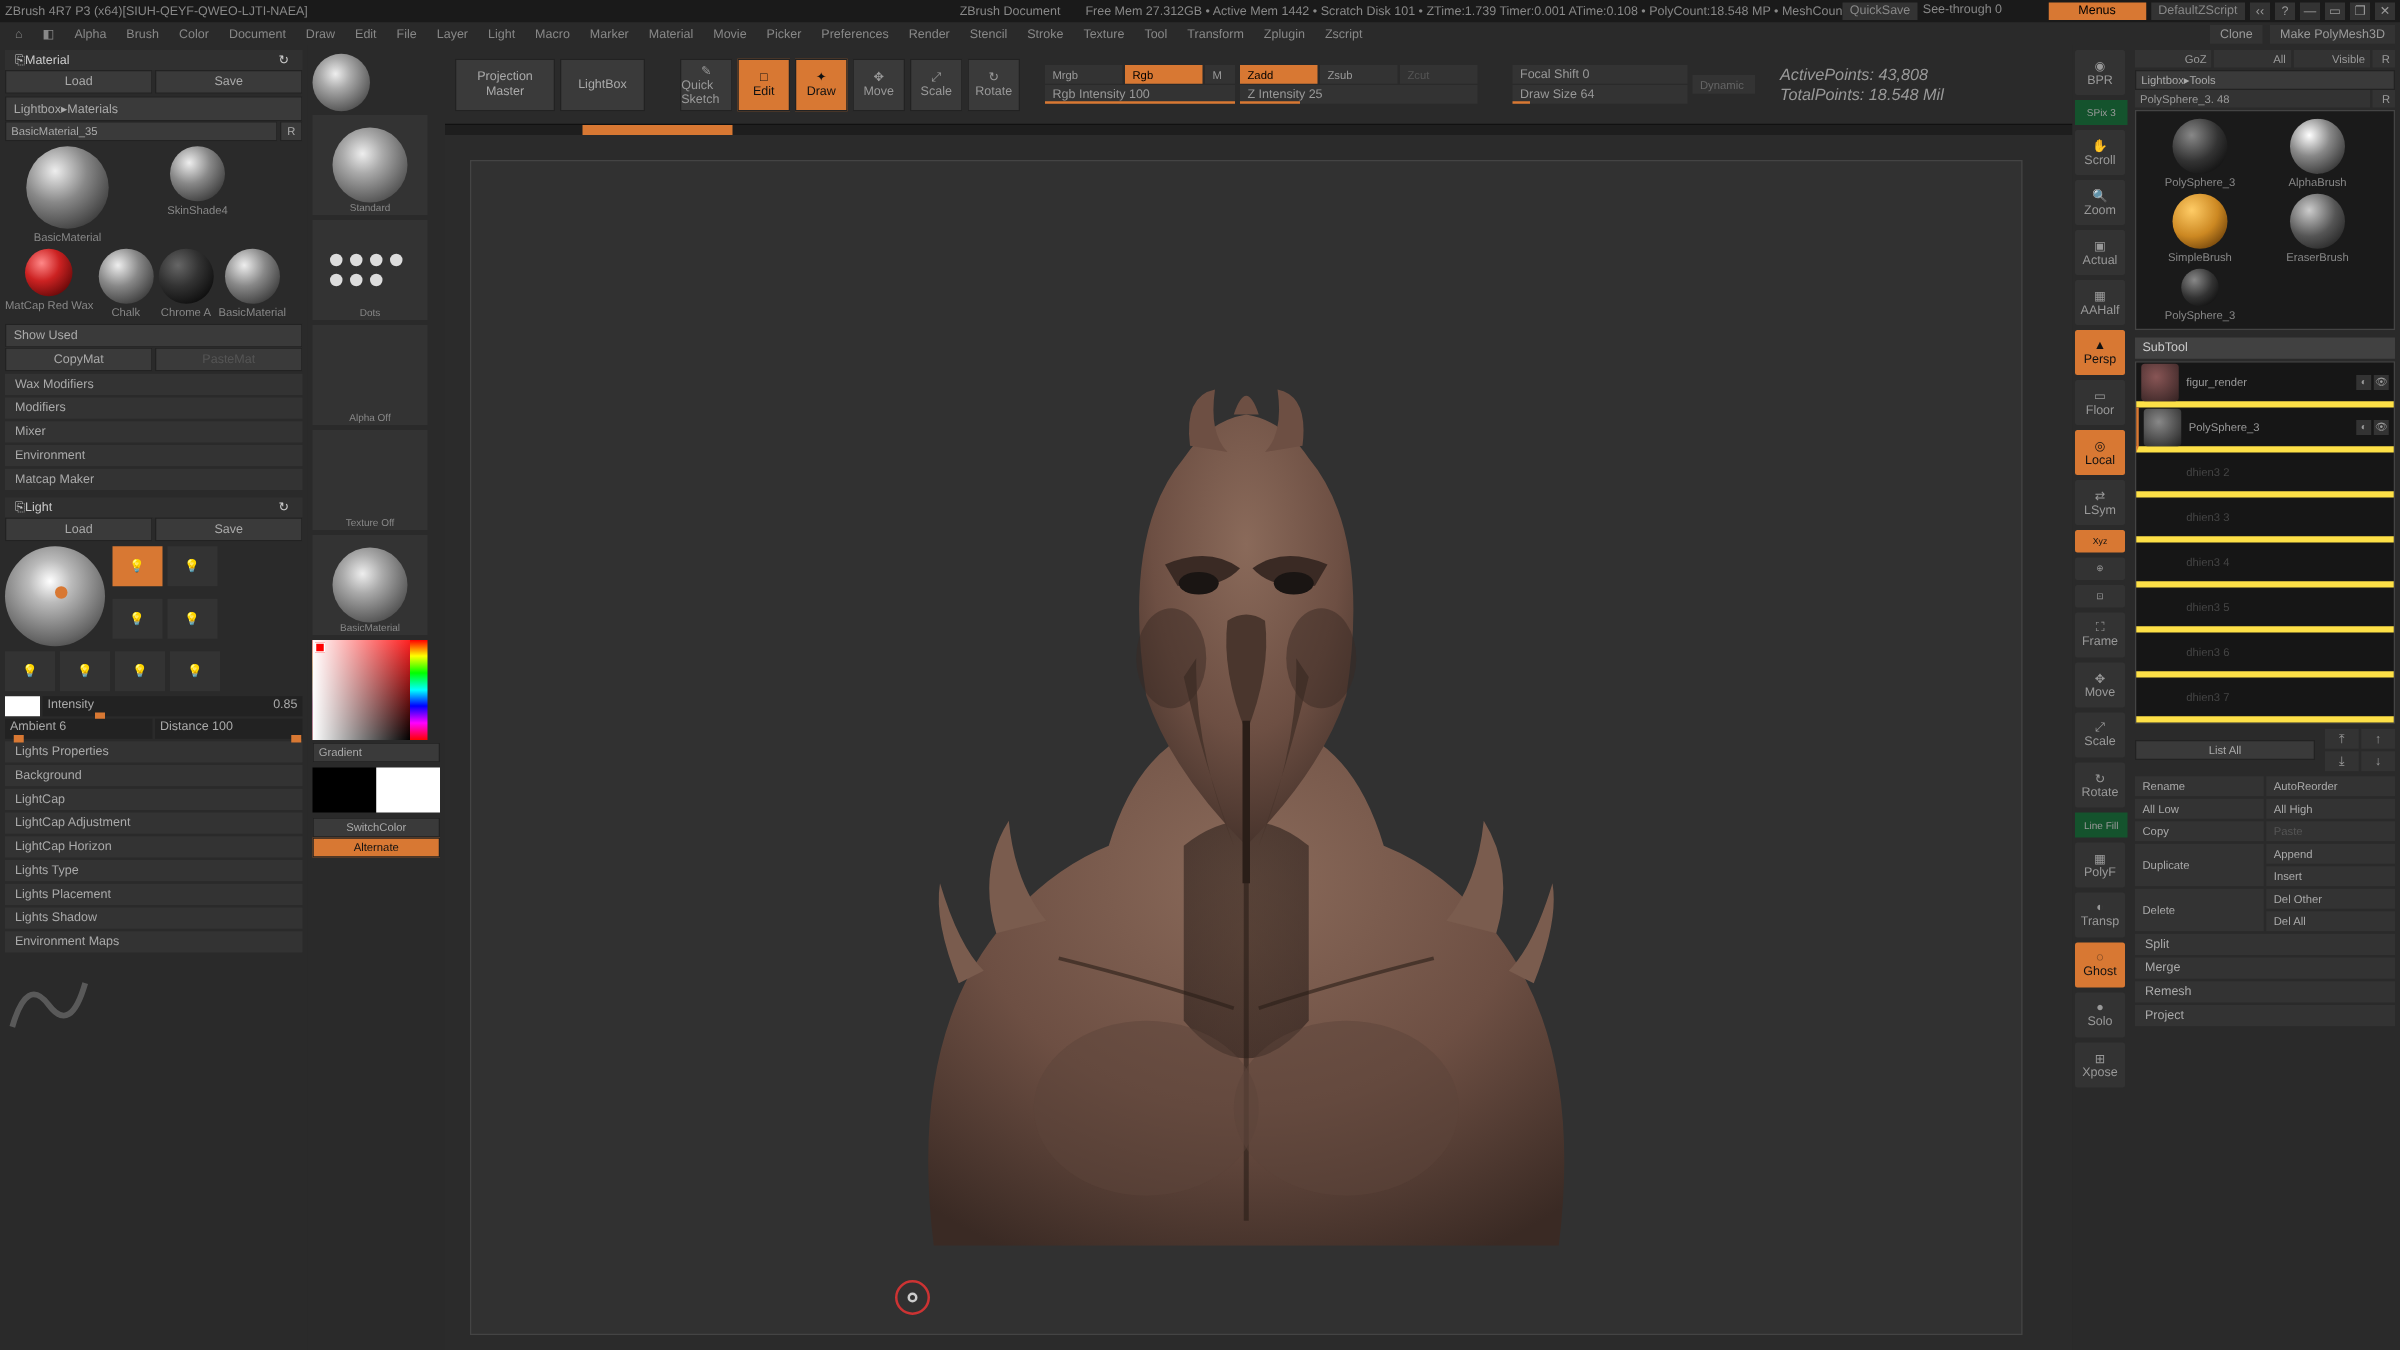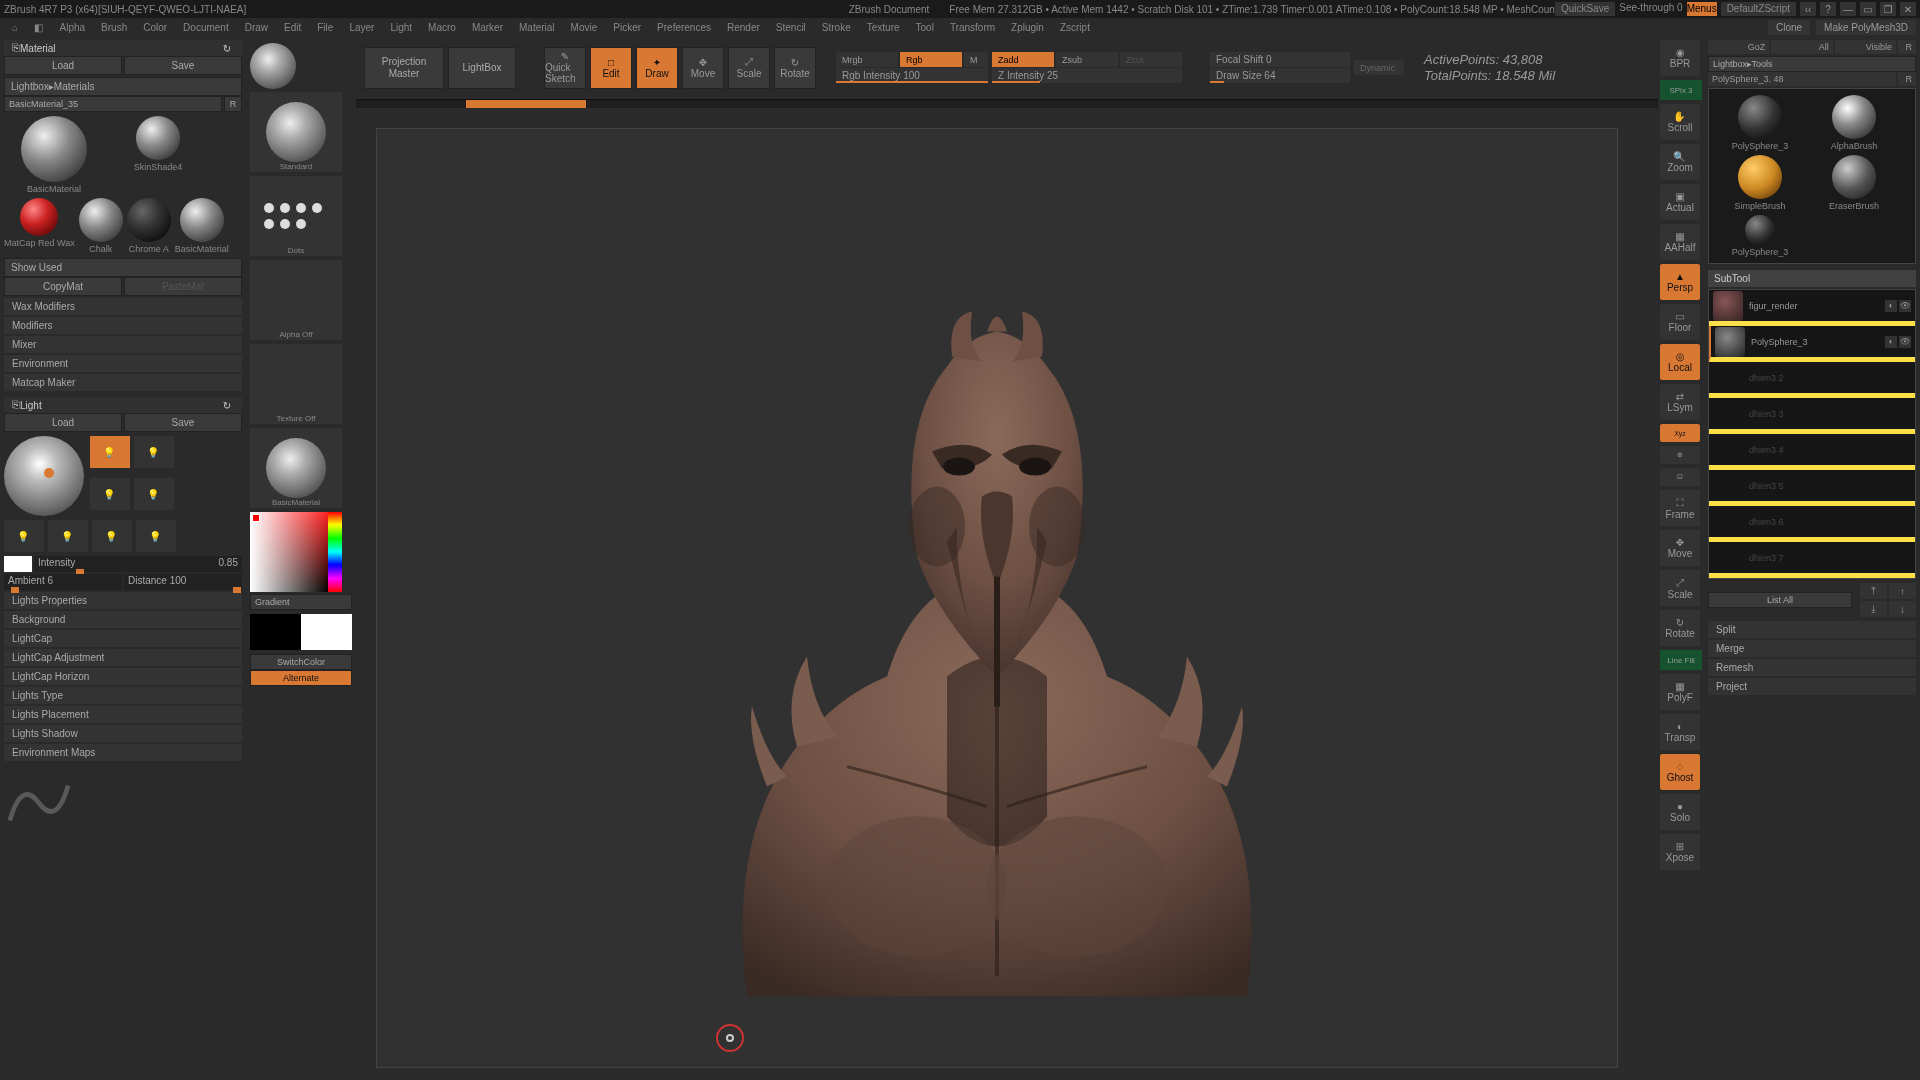--- a/index.html
+++ b/index.html
@@ -4,21 +4,21 @@
 <style>
 * { margin: 0; padding: 0; box-sizing: border-box; font-family: Verdana, sans-serif; font-size: 10px; user-select: none; }
 body { background: #2a2a2a; color: #9a9a9a; width: 1920px; height: 1080px; overflow: hidden; }
 
 
 .titlebar { height: 18px; background: #1a1a1a; display: flex; align-items: center; padding: 0 4px; color: #888; }
 .titlebar .left { flex: 0 0 auto; }
 .titlebar .center { flex: 1; display: flex; justify-content: flex-end; gap: 20px; }
 .titlebar .right { flex: 0 0 auto; display: flex; gap: 4px; }
 .titlebar .seg { color: #888; }
-.titlebar .orange { background: #d87833; color: #000; padding: 1px 0; }
+.titlebar .orange { background: #d87833; color: #000; padding: 1px 24px; margin-left: 33px; }
 .titlebar .graybox { background: #333; padding: 1px 6px; }
 .winbtn { width: 16px; height: 14px; background: #333; display: flex; align-items: center; justify-content: center; color: #999; }
 
 
 .menubar { height: 18px; background: #2a2a2a; display: flex; align-items: center; padding: 0 4px; }
 .menubar .item { padding: 0 8px; color: #888; cursor: pointer; }
 .menubar .right { margin-left: auto; display: flex; gap: 6px; }
 .menubar .clone { background: #333; padding: 2px 8px; }
 
 
@@ -646,18 +646,32 @@
     <div style="display:flex;align-items:center;gap:8px;margin:4px 0">
       <div class="btn small" style="flex:1;text-align:center">List All</div>
       <div class="arrow-grid">
         <div class="ab">⤒</div>
         <div class="ab">↑</div>
         <div class="ab">⤓</div>
         <div class="ab">↓</div>
       </div>
     </div>
 
+    <div class="rp-section rp-grid">
+      <div class="cell">Rename</div>
+      <div class="cell">AutoReorder</div>
+      <div class="cell">All Low</div>
+      <div class="cell">All High</div>
+      <div class="cell">Copy</div>
+      <div class="cell dis">Paste</div>
+      <div class="cell" style="grid-row:span 2;display:flex;align-items:center">Duplicate</div>
+      <div class="cell">Append</div>
+      <div class="cell">Insert</div>
+      <div class="cell" style="grid-row:span 2;display:flex;align-items:center">Delete</div>
+      <div class="cell">Del Other</div>
+      <div class="cell">Del All</div>
+    </div>
     <div class="section-head">Split</div>
     <div class="section-head">Merge</div>
     <div class="section-head">Remesh</div>
     <div class="section-head">Project</div>
   </div>
 </div>
 
 </body></html>

